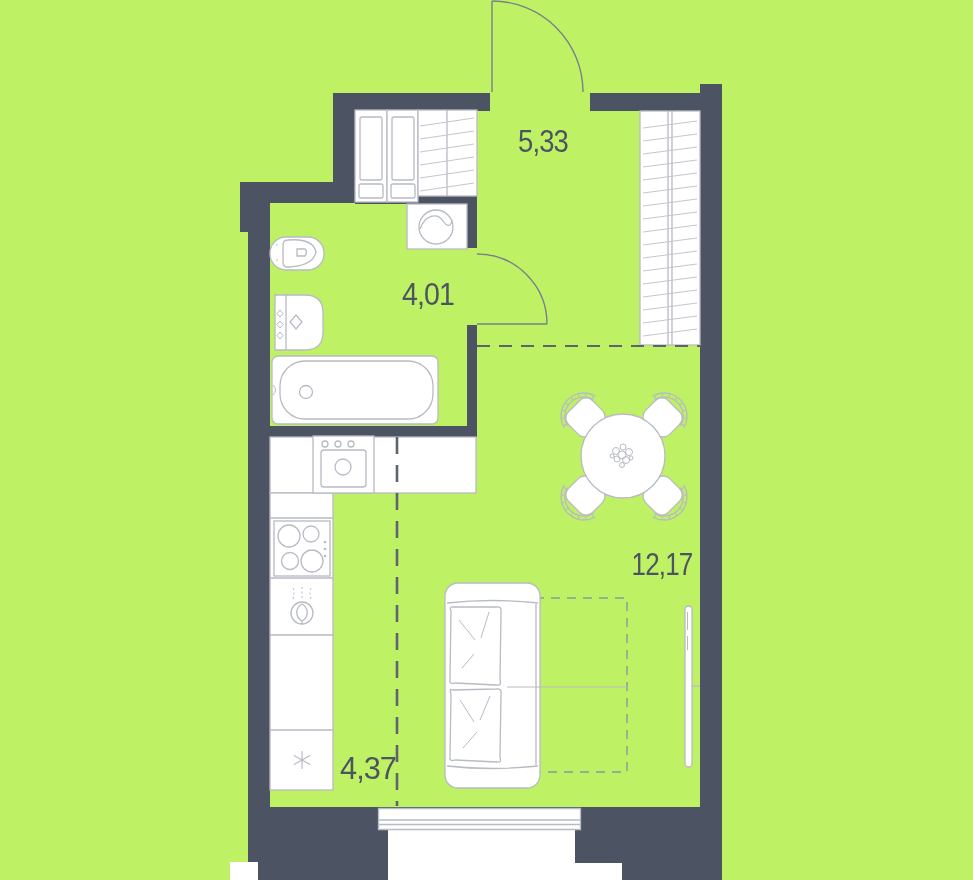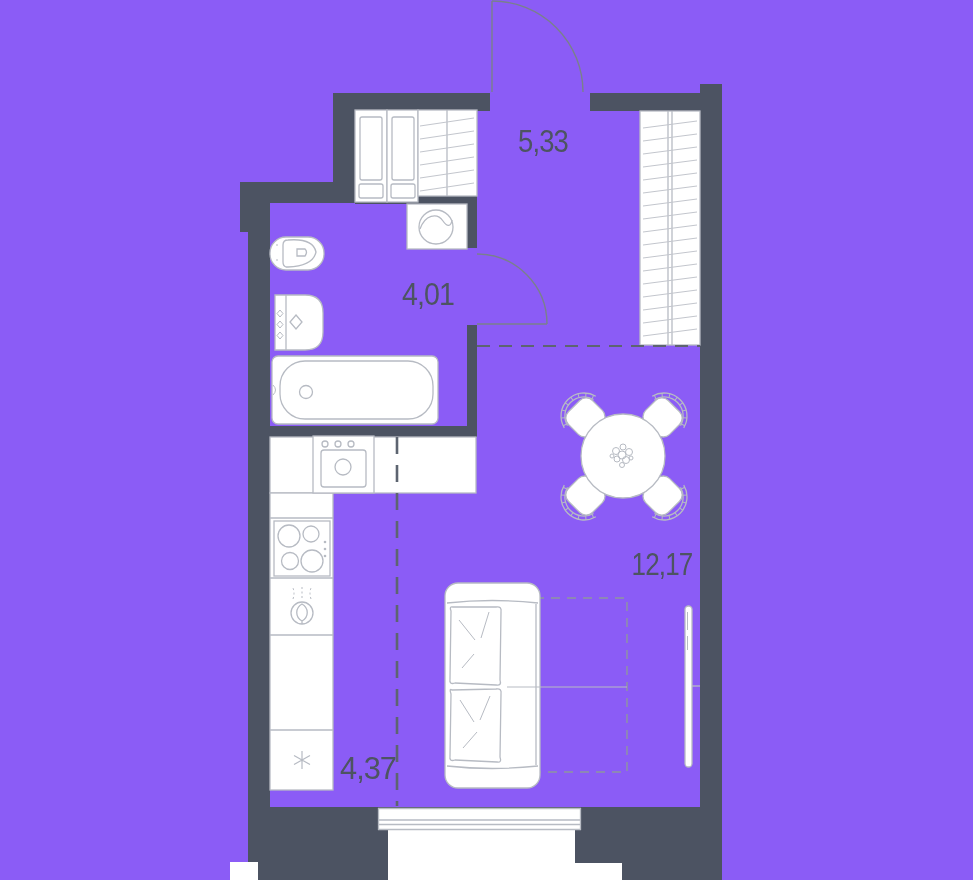--- a/index.html
+++ b/index.html
@@ -1,16 +1,16 @@
 <!DOCTYPE html>
 <html><head>
 <meta charset="utf-8">
 <style>
   html,body{margin:0;padding:0;background:#ffffff;}
-  .stage{position:relative;width:973px;height:880px;background:#8b5cf6;overflow:hidden;}
+  .stage{position:relative;width:973px;height:880px;background:#bef264;overflow:hidden;}
   svg{display:block;}
   .lbl text{
     font-family:"Liberation Sans", sans-serif;
     font-size:32px;
     letter-spacing:-1px;
   }
   .fx{fill:none;}
   .thin{stroke-width:1;}
 </style>
 </head>

